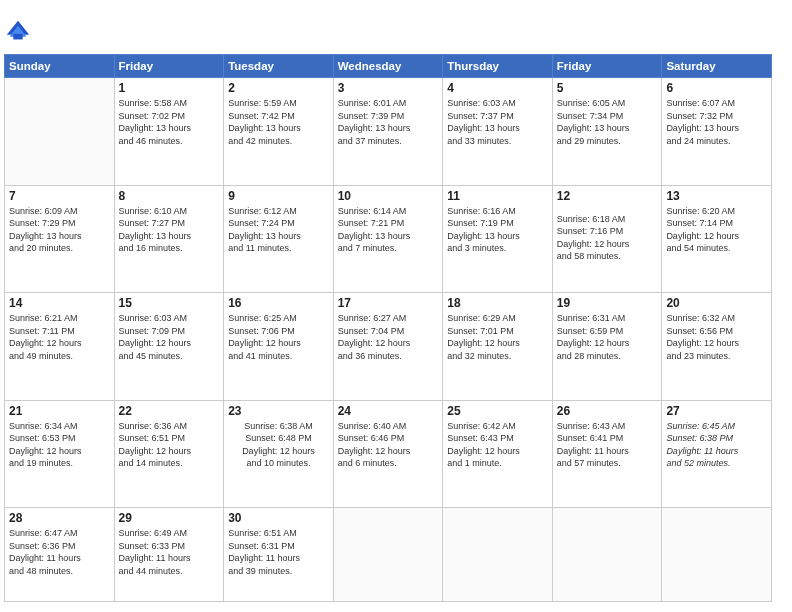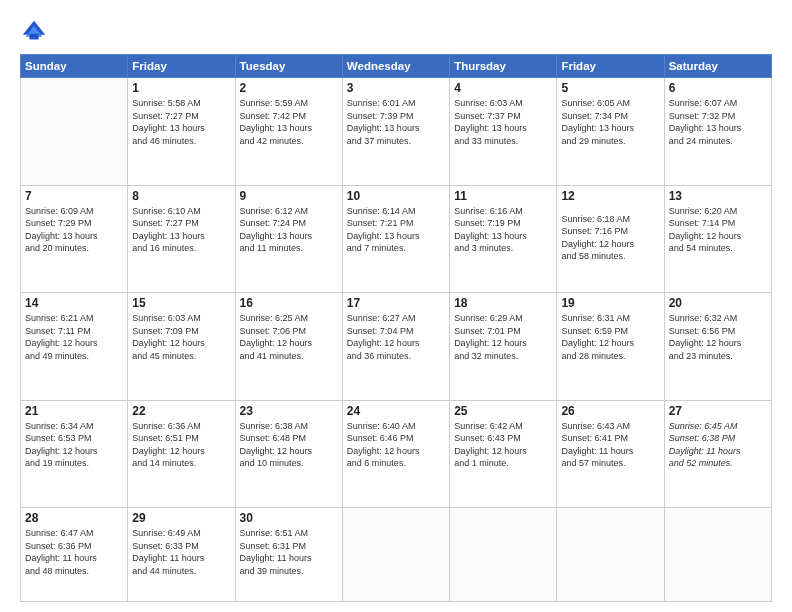--- a/index.html
+++ b/index.html
@@ -6,21 +6,21 @@
     body {
       width: 792px;
       height: 612px;
       font-family: Arial, sans-serif;
       background: #fff;
       overflow: hidden;
     }
     .page {
       width: 792px;
       height: 612px;
-      padding: 18px 20px 10px 20px;
+      padding: 18px 20px 10px 4px;
       display: flex;
       flex-direction: column;
     }
     .header {
       display: flex;
       justify-content: space-between;
       align-items: flex-start;
       margin-bottom: 8px;
     }
     .logo {
@@ -136,21 +136,21 @@
           <th>Friday</th>
           <th>Saturday</th>
         </tr>
     </thead>
     <tbody id="calendar-body">
     <tr>
           <td class="empty-cell"></td>
           <td>
             <span class="day-number">1</span>
             <div class="day-info" style="white-space: pre-line;">Sunrise: 5:58 AM
-Sunset: 7:27 PM
+Sunset: 7:02 PM
 Daylight: 13 hours
 and 46 minutes.</div>
           </td>
           <td>
             <span class="day-number">2</span>
             <div class="day-info" style="white-space: pre-line;">Sunrise: 5:59 AM
 Sunset: 7:42 PM
 Daylight: 13 hours
 and 42 minutes.</div>
           </td>
@@ -295,21 +295,21 @@
           </td>
           <td>
             <span class="day-number">22</span>
             <div class="day-info" style="white-space: pre-line;">Sunrise: 6:36 AM
 Sunset: 6:51 PM
 Daylight: 12 hours
 and 14 minutes.</div>
           </td>
           <td>
             <span class="day-number">23</span>
-            <div class="day-info" style="white-space: pre-line;">Sunrise: 6:38 AM
+            <div class="day-info" style="white-space: pre-line; text-align: center;">Sunrise: 6:38 AM
 Sunset: 6:48 PM
 Daylight: 12 hours
 and 10 minutes.</div>
           </td>
           <td>
             <span class="day-number">24</span>
             <div class="day-info" style="white-space: pre-line;">Sunrise: 6:40 AM
 Sunset: 6:46 PM
 Daylight: 12 hours
 and 6 minutes.</div>

